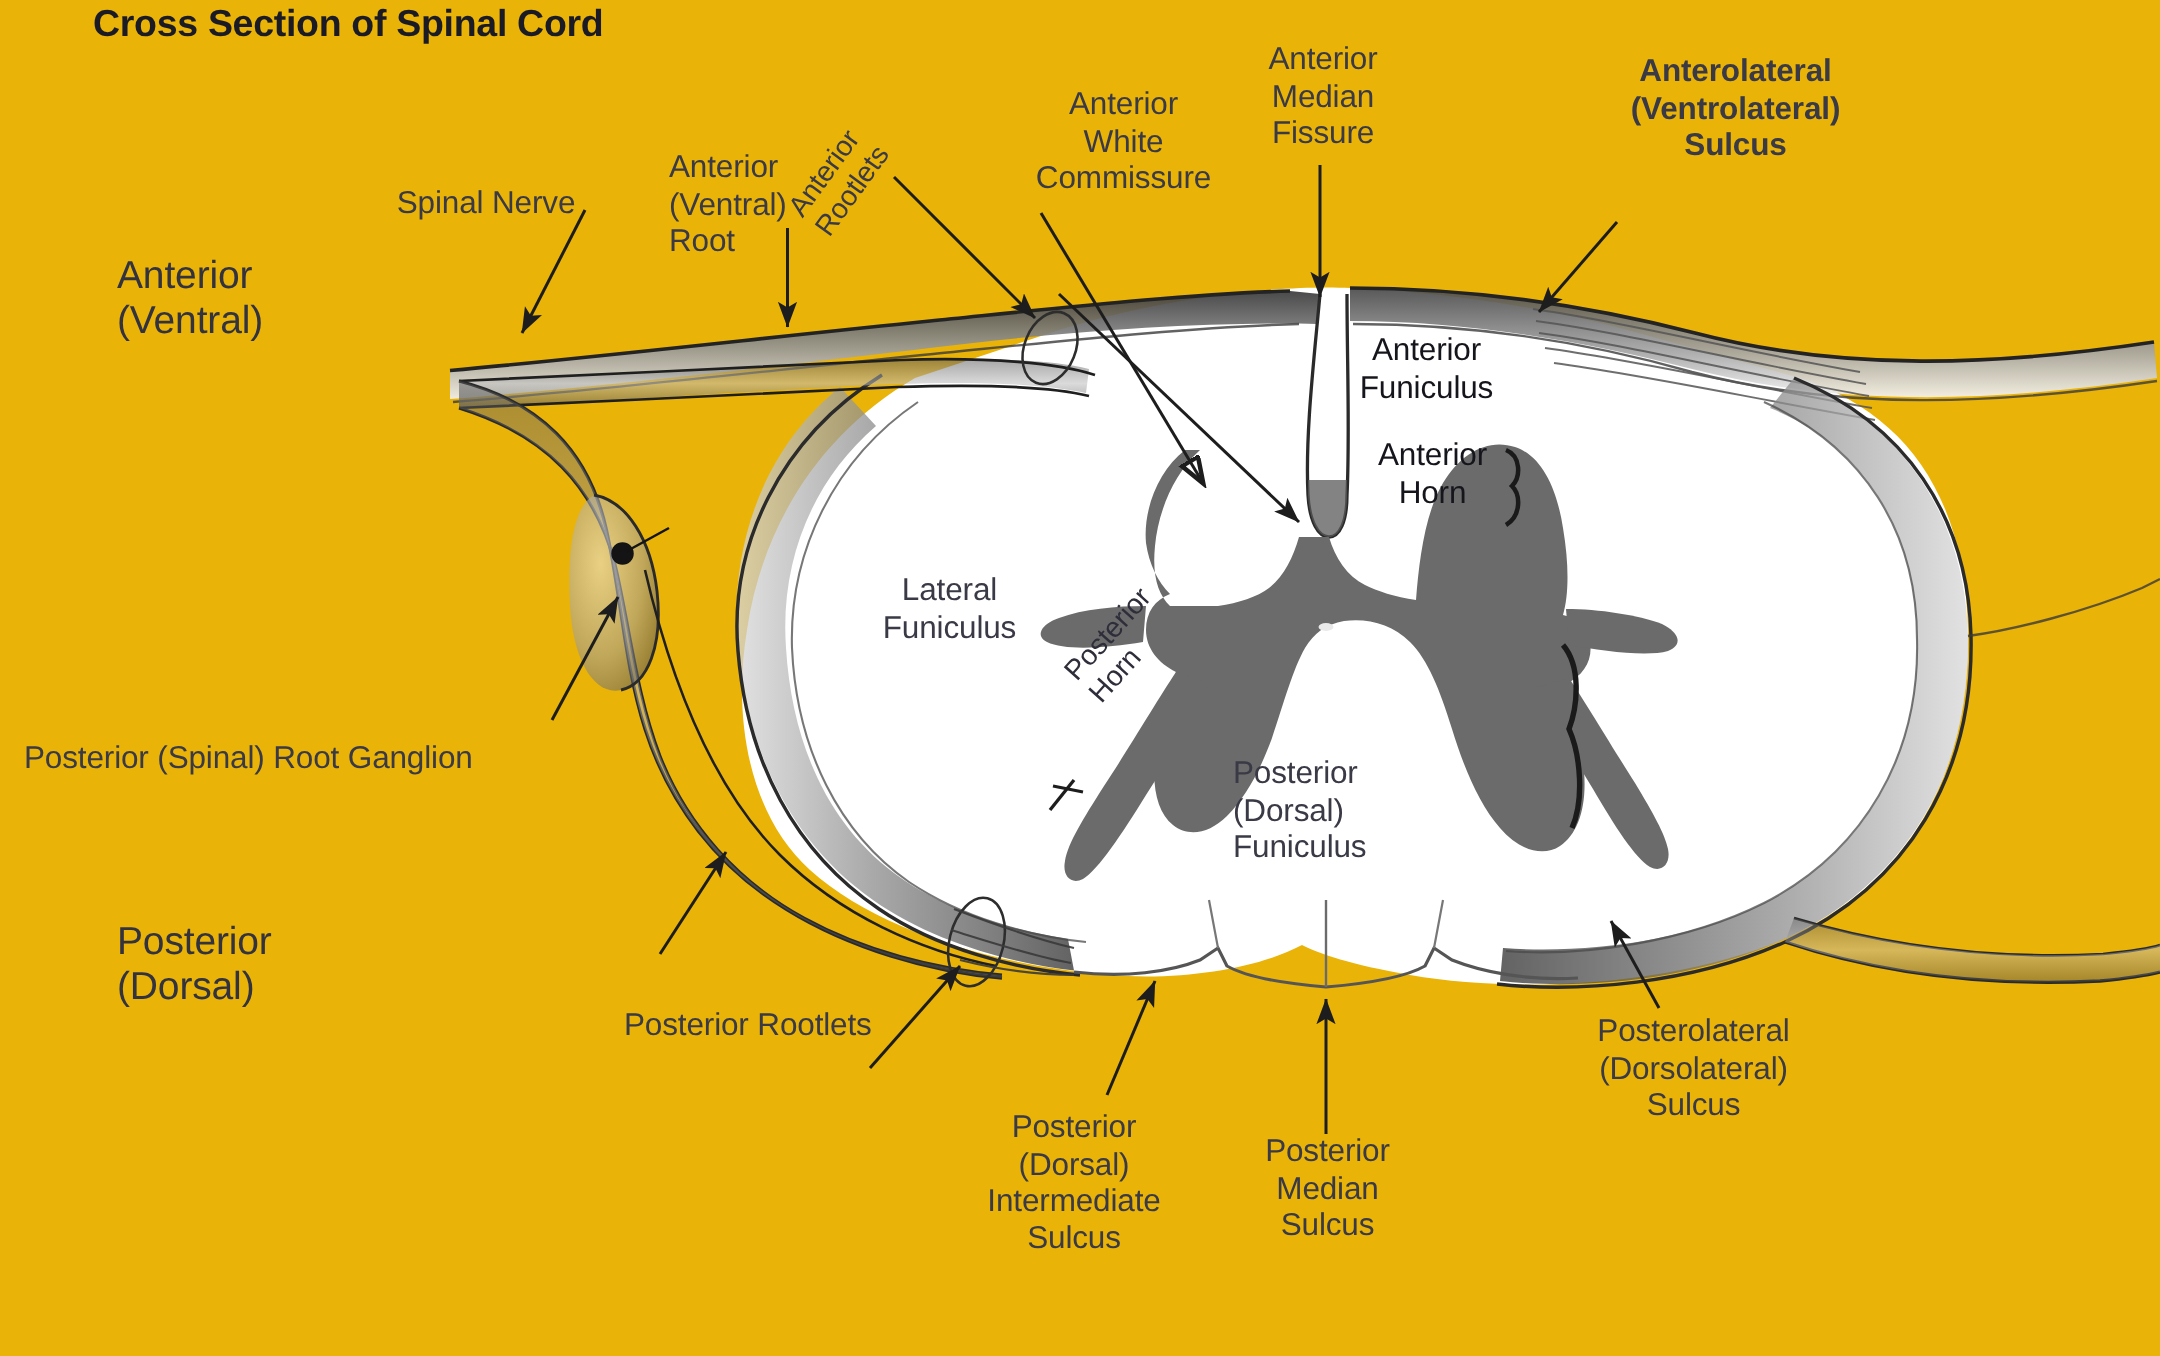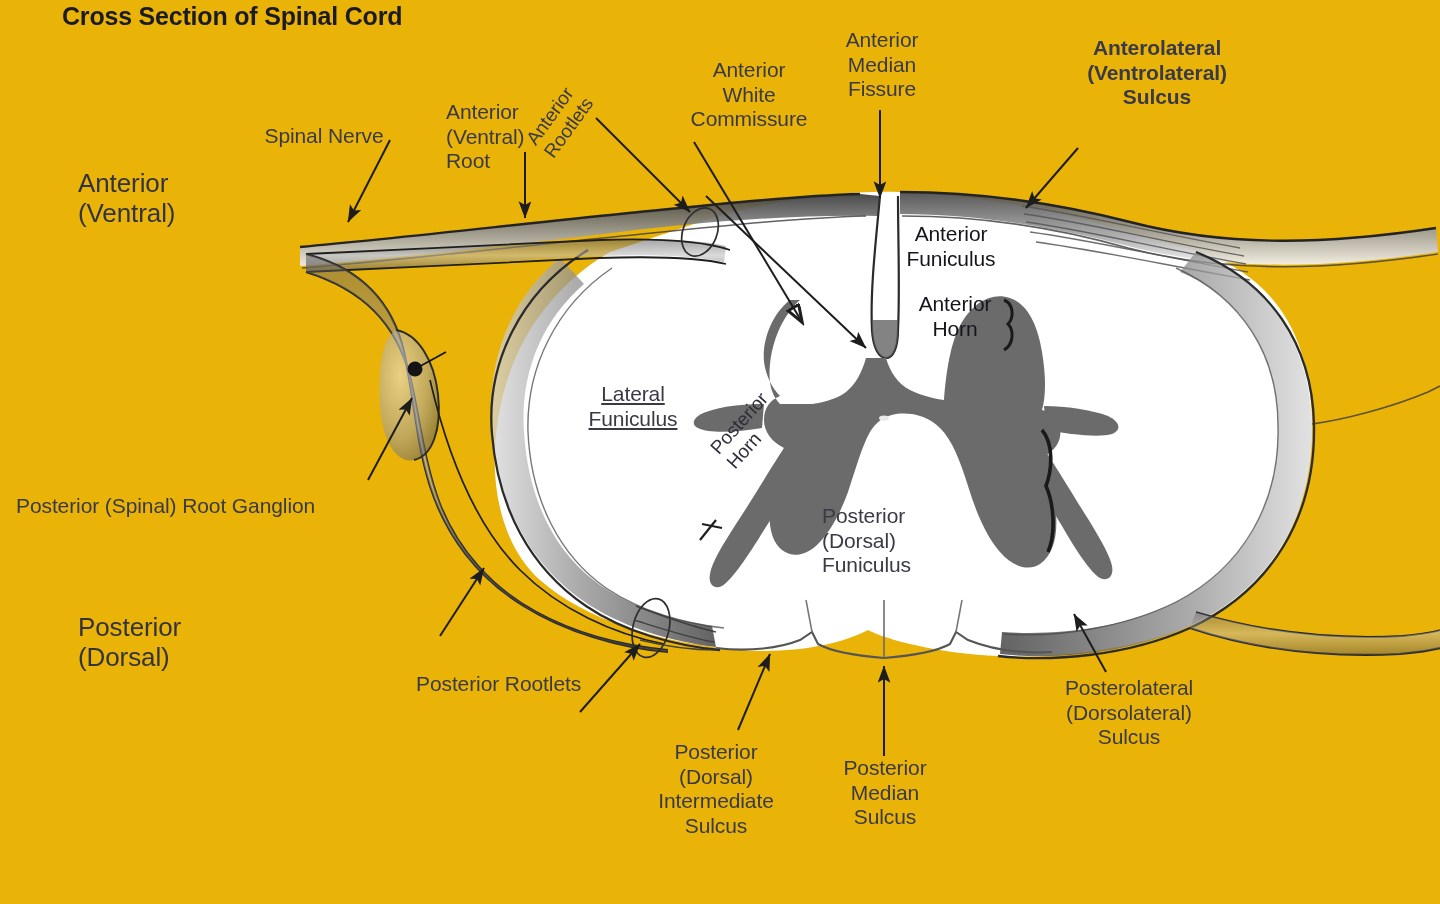--- a/index.html
+++ b/index.html
@@ -350,21 +350,21 @@
   <div class="lbl lbl-mid ctr" style="left:1042px; top:36px; width:230px;font-weight:bold;">Anterolateral
 (Ventrolateral)
 Sulcus</div>
 
   <div class="lbl lbl-mid ctr on-gray" style="left:886px; top:222px; width:130px;">Anterior
 Funiculus</div>
 
   <div class="lbl lbl-mid ctr on-gray" style="left:902px; top:292px; width:106px;">Anterior
 Horn</div>
 
-  <div class="lbl lbl-mid ctr" style="left:568px; top:382px; width:130px;text-decoration:underline;">Lateral
+  <div class="lbl lbl-mid ctr" style="left:568px; top:382px; width:130px;">Lateral
 Funiculus</div>
 
   <div class="lbl lbl-sm lft rot-post-horn" style="left:706px; top:444px; width:120px;">Posterior
 Horn</div>
 
   <div class="lbl lbl-mid lft" style="left:822px; top:504px; width:140px;">Posterior
 (Dorsal)
 Funiculus</div>
 
   <div class="lbl lbl-mid lft" style="left:16px; top:494px; width:380px;">Posterior (Spinal) Root Ganglion</div>

